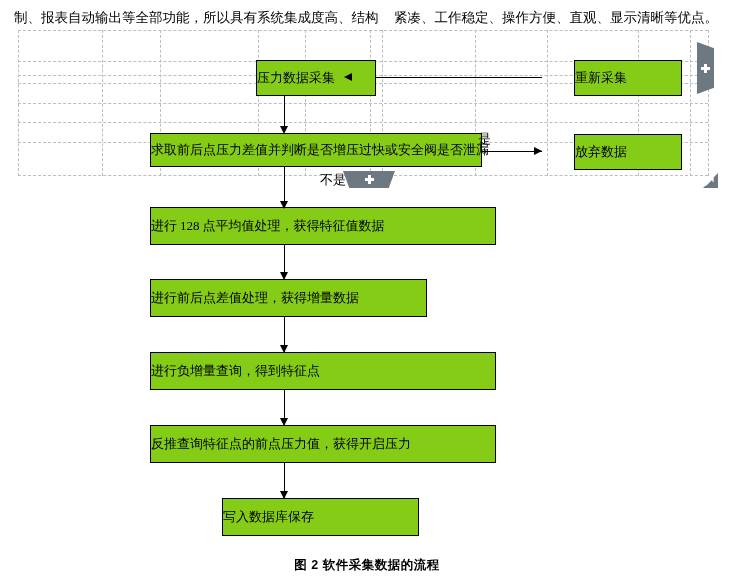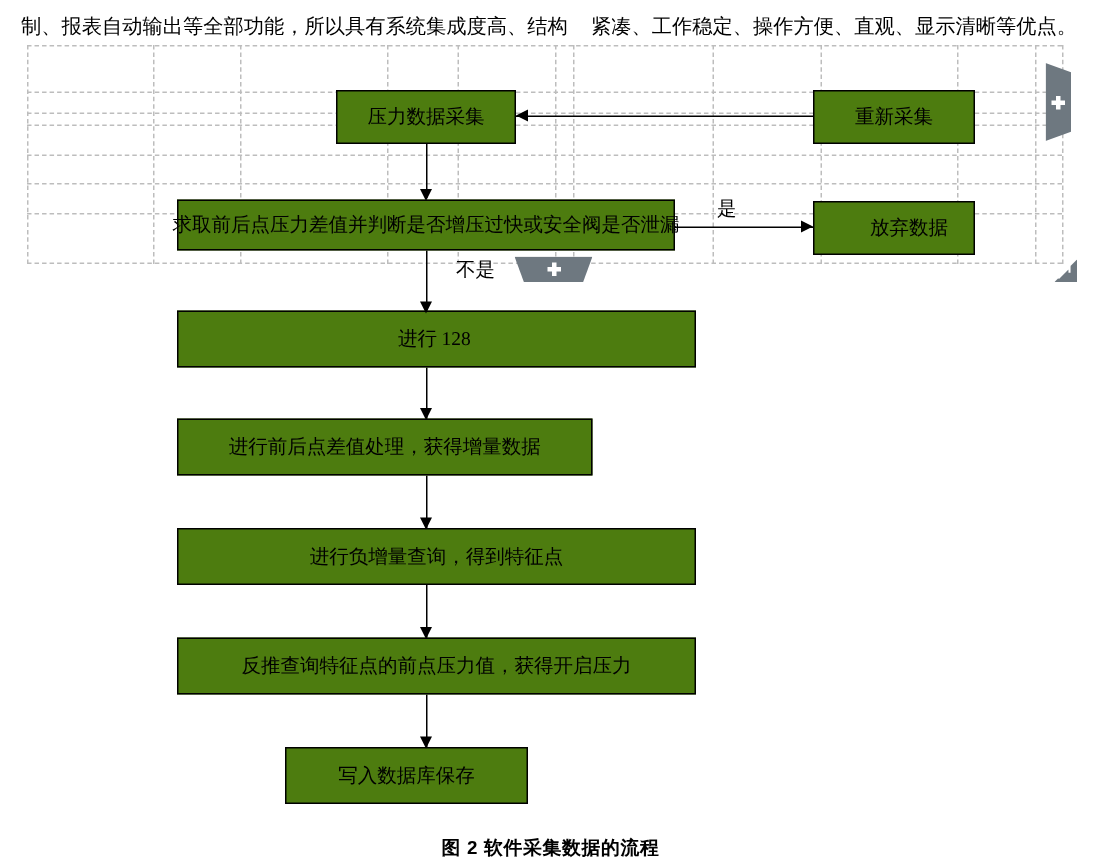--- a/index.html
+++ b/index.html
@@ -51,28 +51,29 @@
   .grid-overlay .gcol {
     top: 0; height: 100%;
     border-left: 1px dashed #bdbdbd;
     width: 0;
   }
 
   
   .box {
     position: absolute;
     border: 1px solid #000;
-    background: #4d7c0f;
+    background: #84cc16;
     display: flex;
     align-items: center;
-    justify-content: center;
+    justify-content: flex-start;
     font-size: 13px;
     line-height: 1.2;
     white-space: nowrap;
     z-index: 4;
+    margin-left: 32px;
   }
 
   .box .num {
     font-family: "Liberation Serif", "DejaVu Serif", serif;
     padding: 0 3px;
     font-size: 13px;
   }
 
   
   .vline {
@@ -217,31 +218,32 @@
 <div class="arrow-down" style="left:279.5px; top:126px;"></div>
 
 <div class="box" style="left:118px; top:133px; width:332px; height:34px;">
   <span>求取前后点压力差值并判断是否增压过快或安全阀是否泄漏</span>
 </div>
 
 <div class="hline" style="left:450px; top:151px; width:92px;"></div>
 <div class="arrow-right" style="left:534px; top:147px;"></div>
 <div class="edge-label" style="left:478px; top:132px;">是</div>
 
-<div class="box" style="left:542px; top:134px; width:108px; height:36px;padding-left:20px;">
+<div class="box" style="left:542px; top:134px; width:108px; height:36px;">
   <span>放弃数据</span>
 </div>
 
 <div class="vline" style="left:284px; top:167px; height:40px;"></div>
 <div class="arrow-down" style="left:279.5px; top:201px;"></div>
-<div class="edge-label" style="left:304px; top:173px;">不是</div>
+<div class="edge-label" style="left:320px; top:173px;">不是</div>
 
 <div class="box" style="left:118px; top:207px; width:346px; height:38px;">
   <span>进行</span>
   <span class="num">128</span>
+  <span>点平均值处理，获得特征值数据</span>
 </div>
 
 <div class="vline" style="left:284px; top:245px; height:35px;"></div>
 <div class="arrow-down" style="left:279.5px; top:272px;"></div>
 
 <div class="box" style="left:118px; top:279px; width:277px; height:38px;">
   <span>进行前后点差值处理，获得增量数据</span>
 </div>
 
 <div class="vline" style="left:284px; top:317px; height:36px;"></div>
@@ -254,21 +256,21 @@
 <div class="vline" style="left:284px; top:390px; height:36px;"></div>
 <div class="arrow-down" style="left:279.5px; top:418px;"></div>
 
 <div class="box" style="left:118px; top:425px; width:346px; height:38px;">
   <span>反推查询特征点的前点压力值，获得开启压力</span>
 </div>
 
 <div class="vline" style="left:284px; top:463px; height:36px;"></div>
 <div class="arrow-down" style="left:279.5px; top:491px;"></div>
 
-<div class="box" style="left:190px; top:498px; width:162px; height:38px;">
+<div class="box" style="left:190px; top:498px; width:197px; height:38px;">
   <span>写入数据库保存</span>
 </div>
 
 <div class="tab-h" style="left:343px; top:171px;">
   <span class="plus-glyph"></span>
 </div>
 
 <div class="tab-v" style="left:697px; top:42px;">
   <span class="plus-glyph"></span>
 </div>

